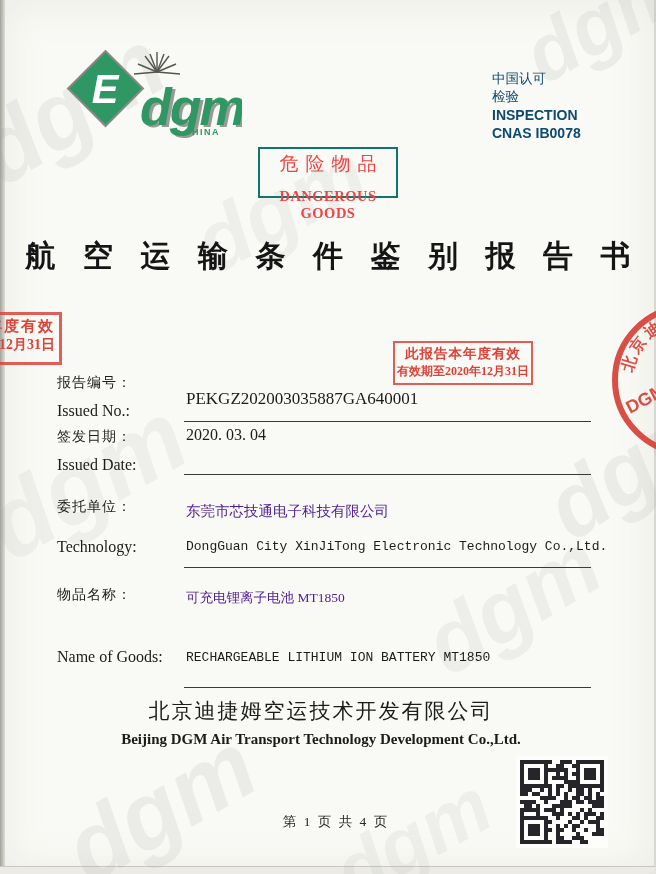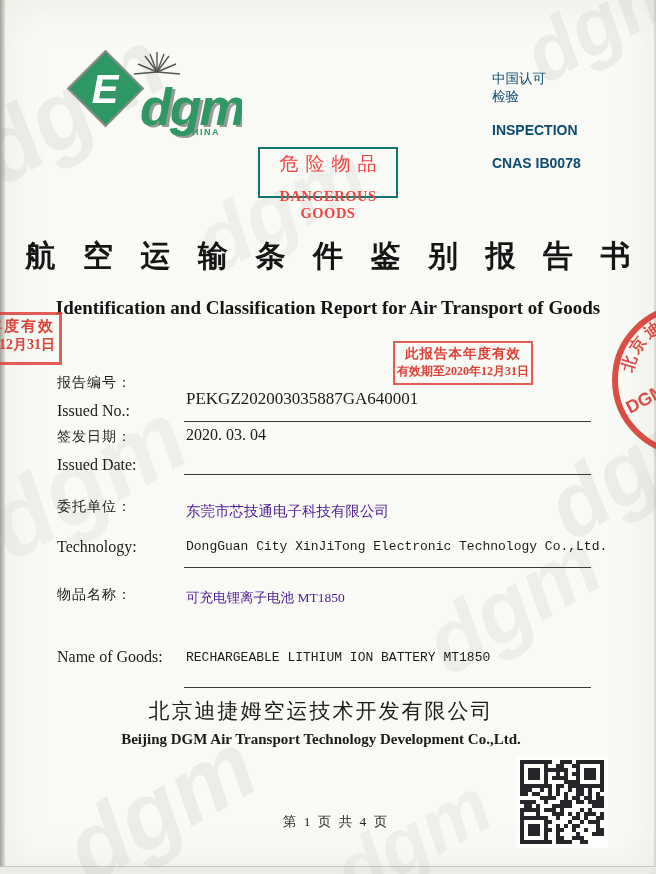--- a/index.html
+++ b/index.html
@@ -13,21 +13,21 @@
 
   .wm{position:absolute;font-family:"Liberation Sans","DejaVu Sans",sans-serif;
       font-weight:bold;font-style:italic;color:rgba(150,156,146,.13);pointer-events:none;
       white-space:nowrap;line-height:1;}
 
   
   .dgm-logo{position:absolute;left:62px;top:50px;}
   .cnas-logo{position:absolute;left:400px;top:72px;}
   .cnas-text{position:absolute;left:492px;top:70px;color:#0c4a6e;
       font-family:"Liberation Sans","DejaVu Sans",sans-serif;font-size:13.5px;line-height:1.32;}
-  .cnas-text .b{font-weight:bold;font-size:14px;margin-top:15px;}
+  .cnas-text .b{font-weight:bold;font-size:14px;}
 
   .danger-box{position:absolute;left:258px;top:147px;width:136px;height:47px;
       border:2px solid #0f766e;text-align:center;color:#ef4444;}
   .danger-cn{font-size:19px;letter-spacing:7px;margin-top:2px;text-indent:7px;}
   .danger-en{font-size:14.5px;font-weight:600;letter-spacing:.5px;margin-top:11px;}
 
   .doc-title{position:absolute;left:0;right:0;top:236px;text-align:center;
       font-size:30px;font-weight:bold;letter-spacing:10px;color:#151515;text-indent:10px;}
   .doc-subtitle{position:absolute;left:0;right:0;top:297px;text-align:center;
       font-size:19px;font-weight:bold;color:#141414;}
@@ -107,21 +107,20 @@
     <div class="b">INSPECTION</div>
     <div class="b">CNAS IB0078</div>
   </div>
 
   <div class="danger-box">
     <div class="danger-cn">危险物品</div>
     <div class="danger-en">DANGEROUS GOODS</div>
   </div>
 
   <div class="doc-title">航 空 运 输 条 件 鉴 别 报 告 书</div>
-  <div class="doc-subtitle">Identification and Classification Report for Air Transport of Goods</div>
 
   <div class="stamp-red stamp-frag">
     <div class="l1">此报告本年度有效</div>
     <div class="l2">有效期至2020年12月31日</div>
   </div>
   <div class="stamp-red stamp-main">
     <div class="l1">此报告本年度有效</div>
     <div class="l2">有效期至2020年12月31日</div>
   </div>
 

